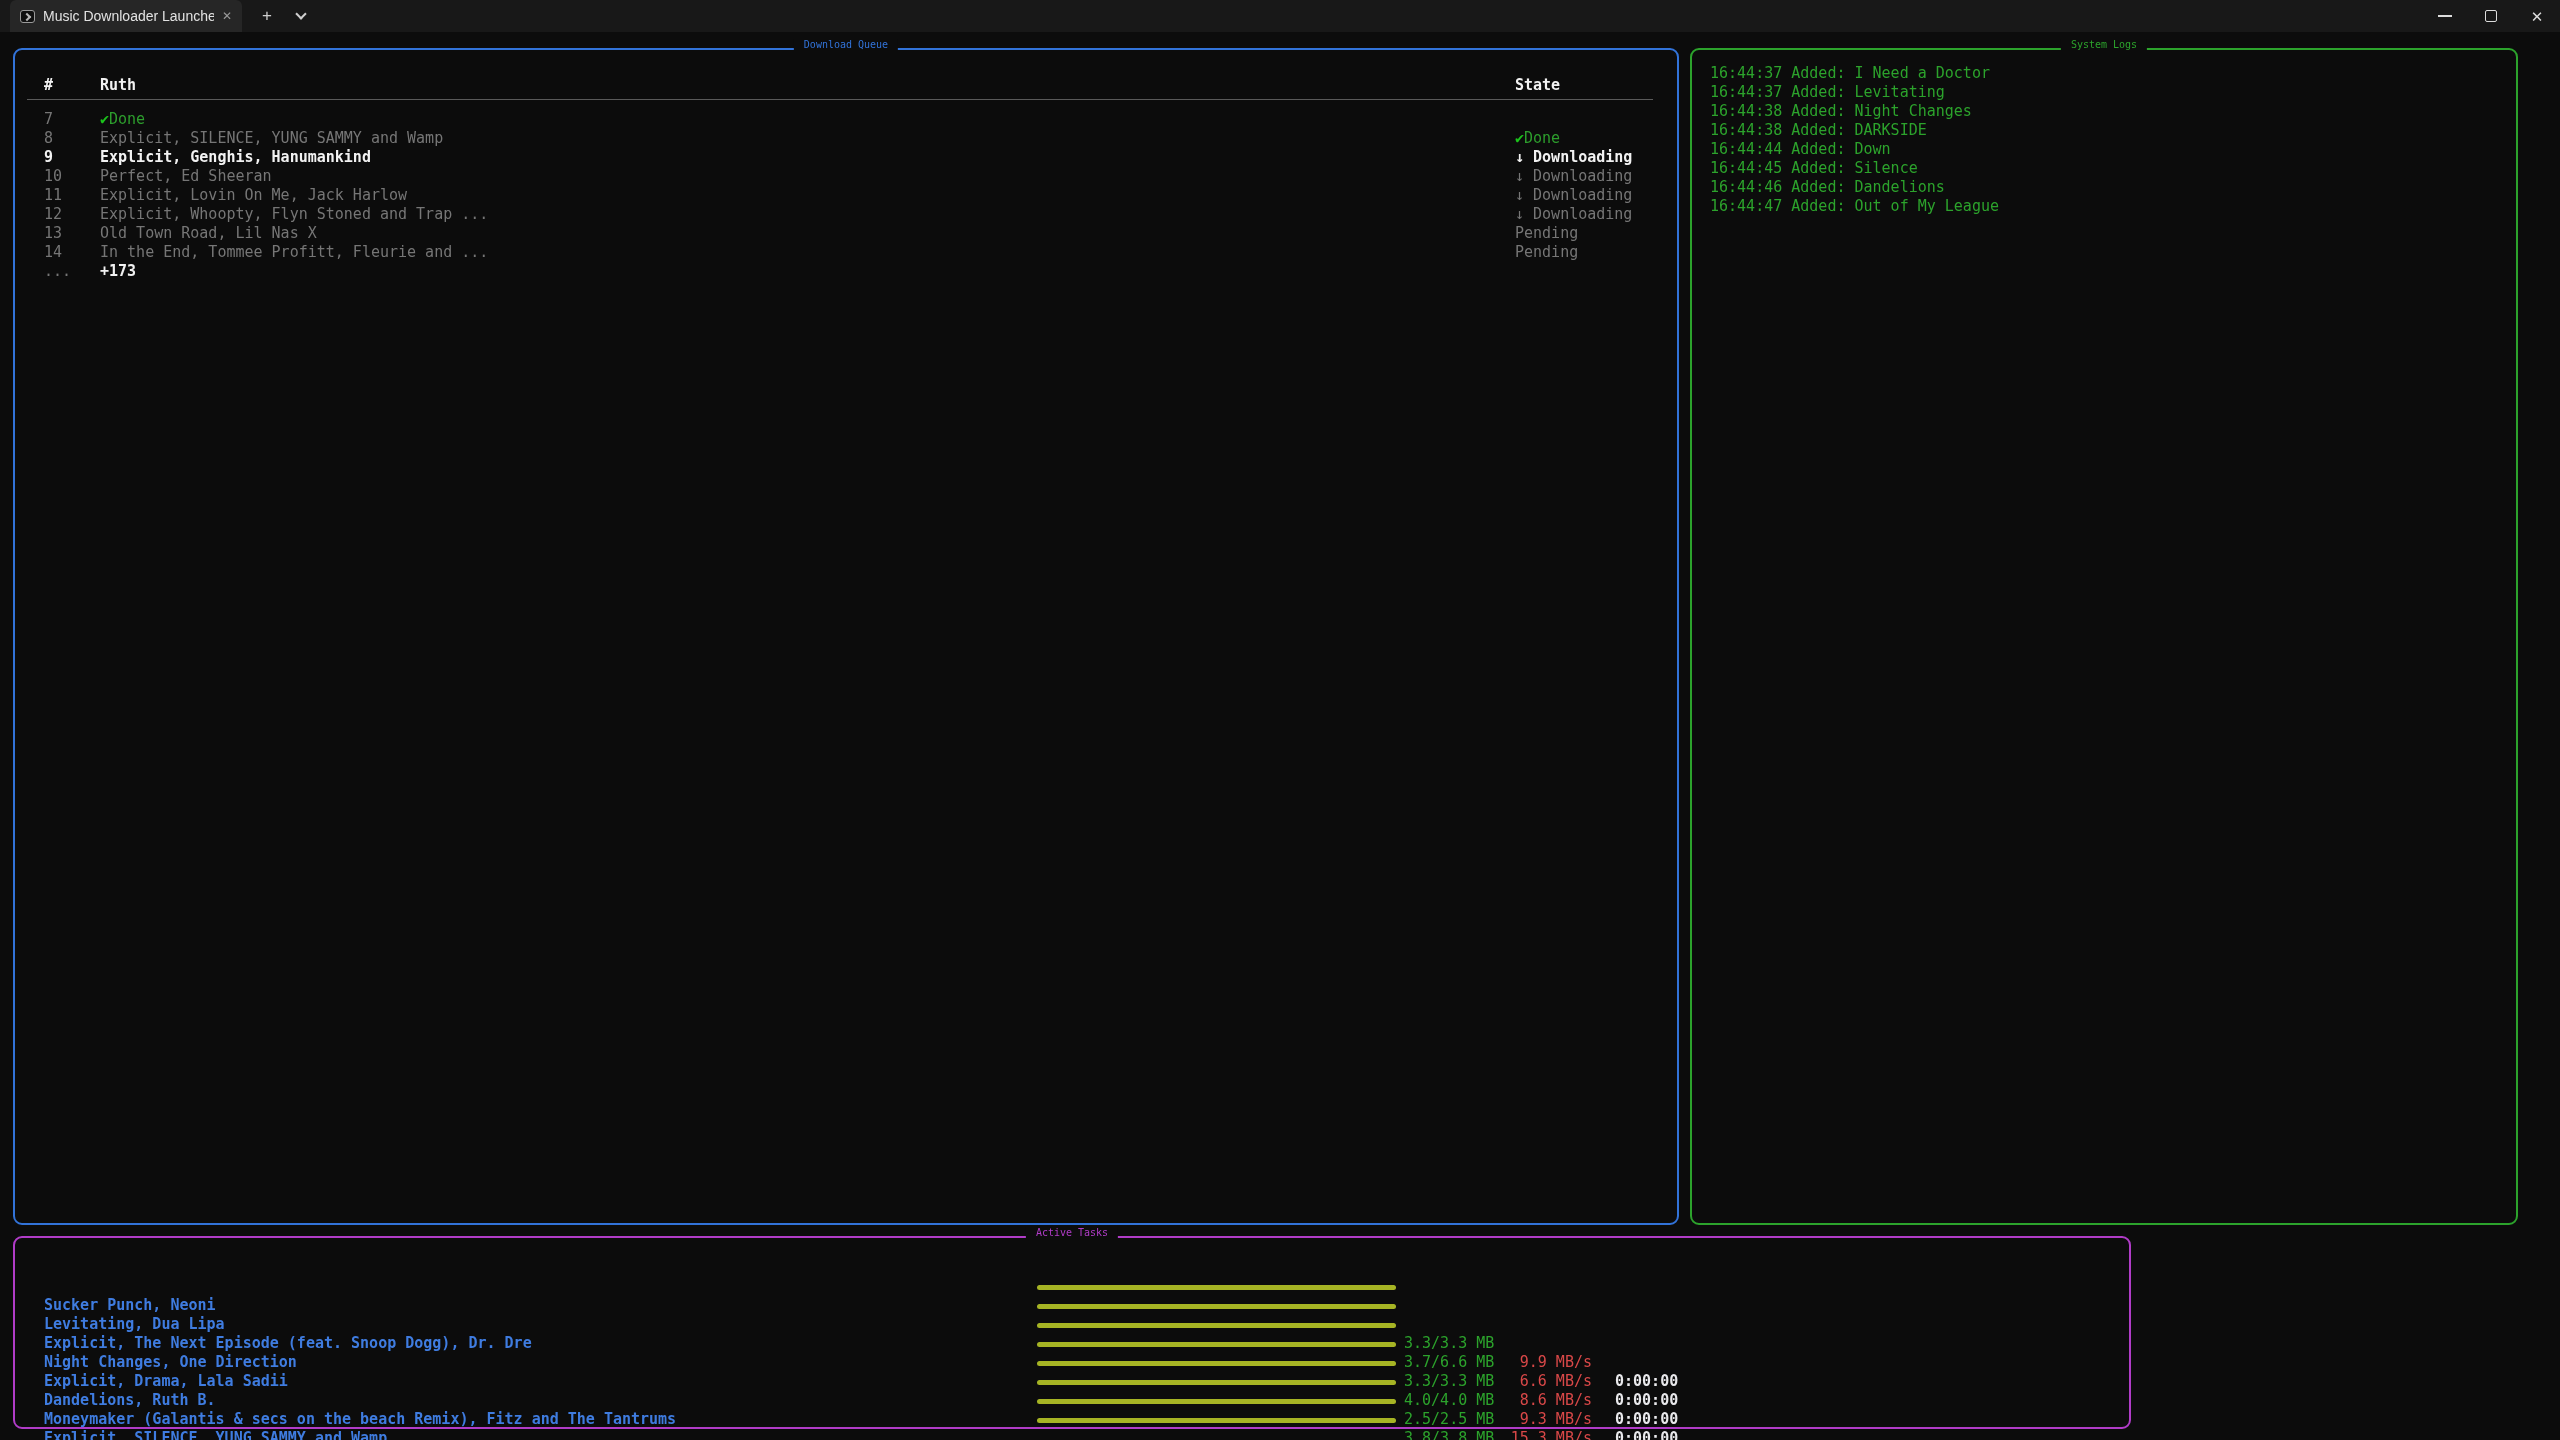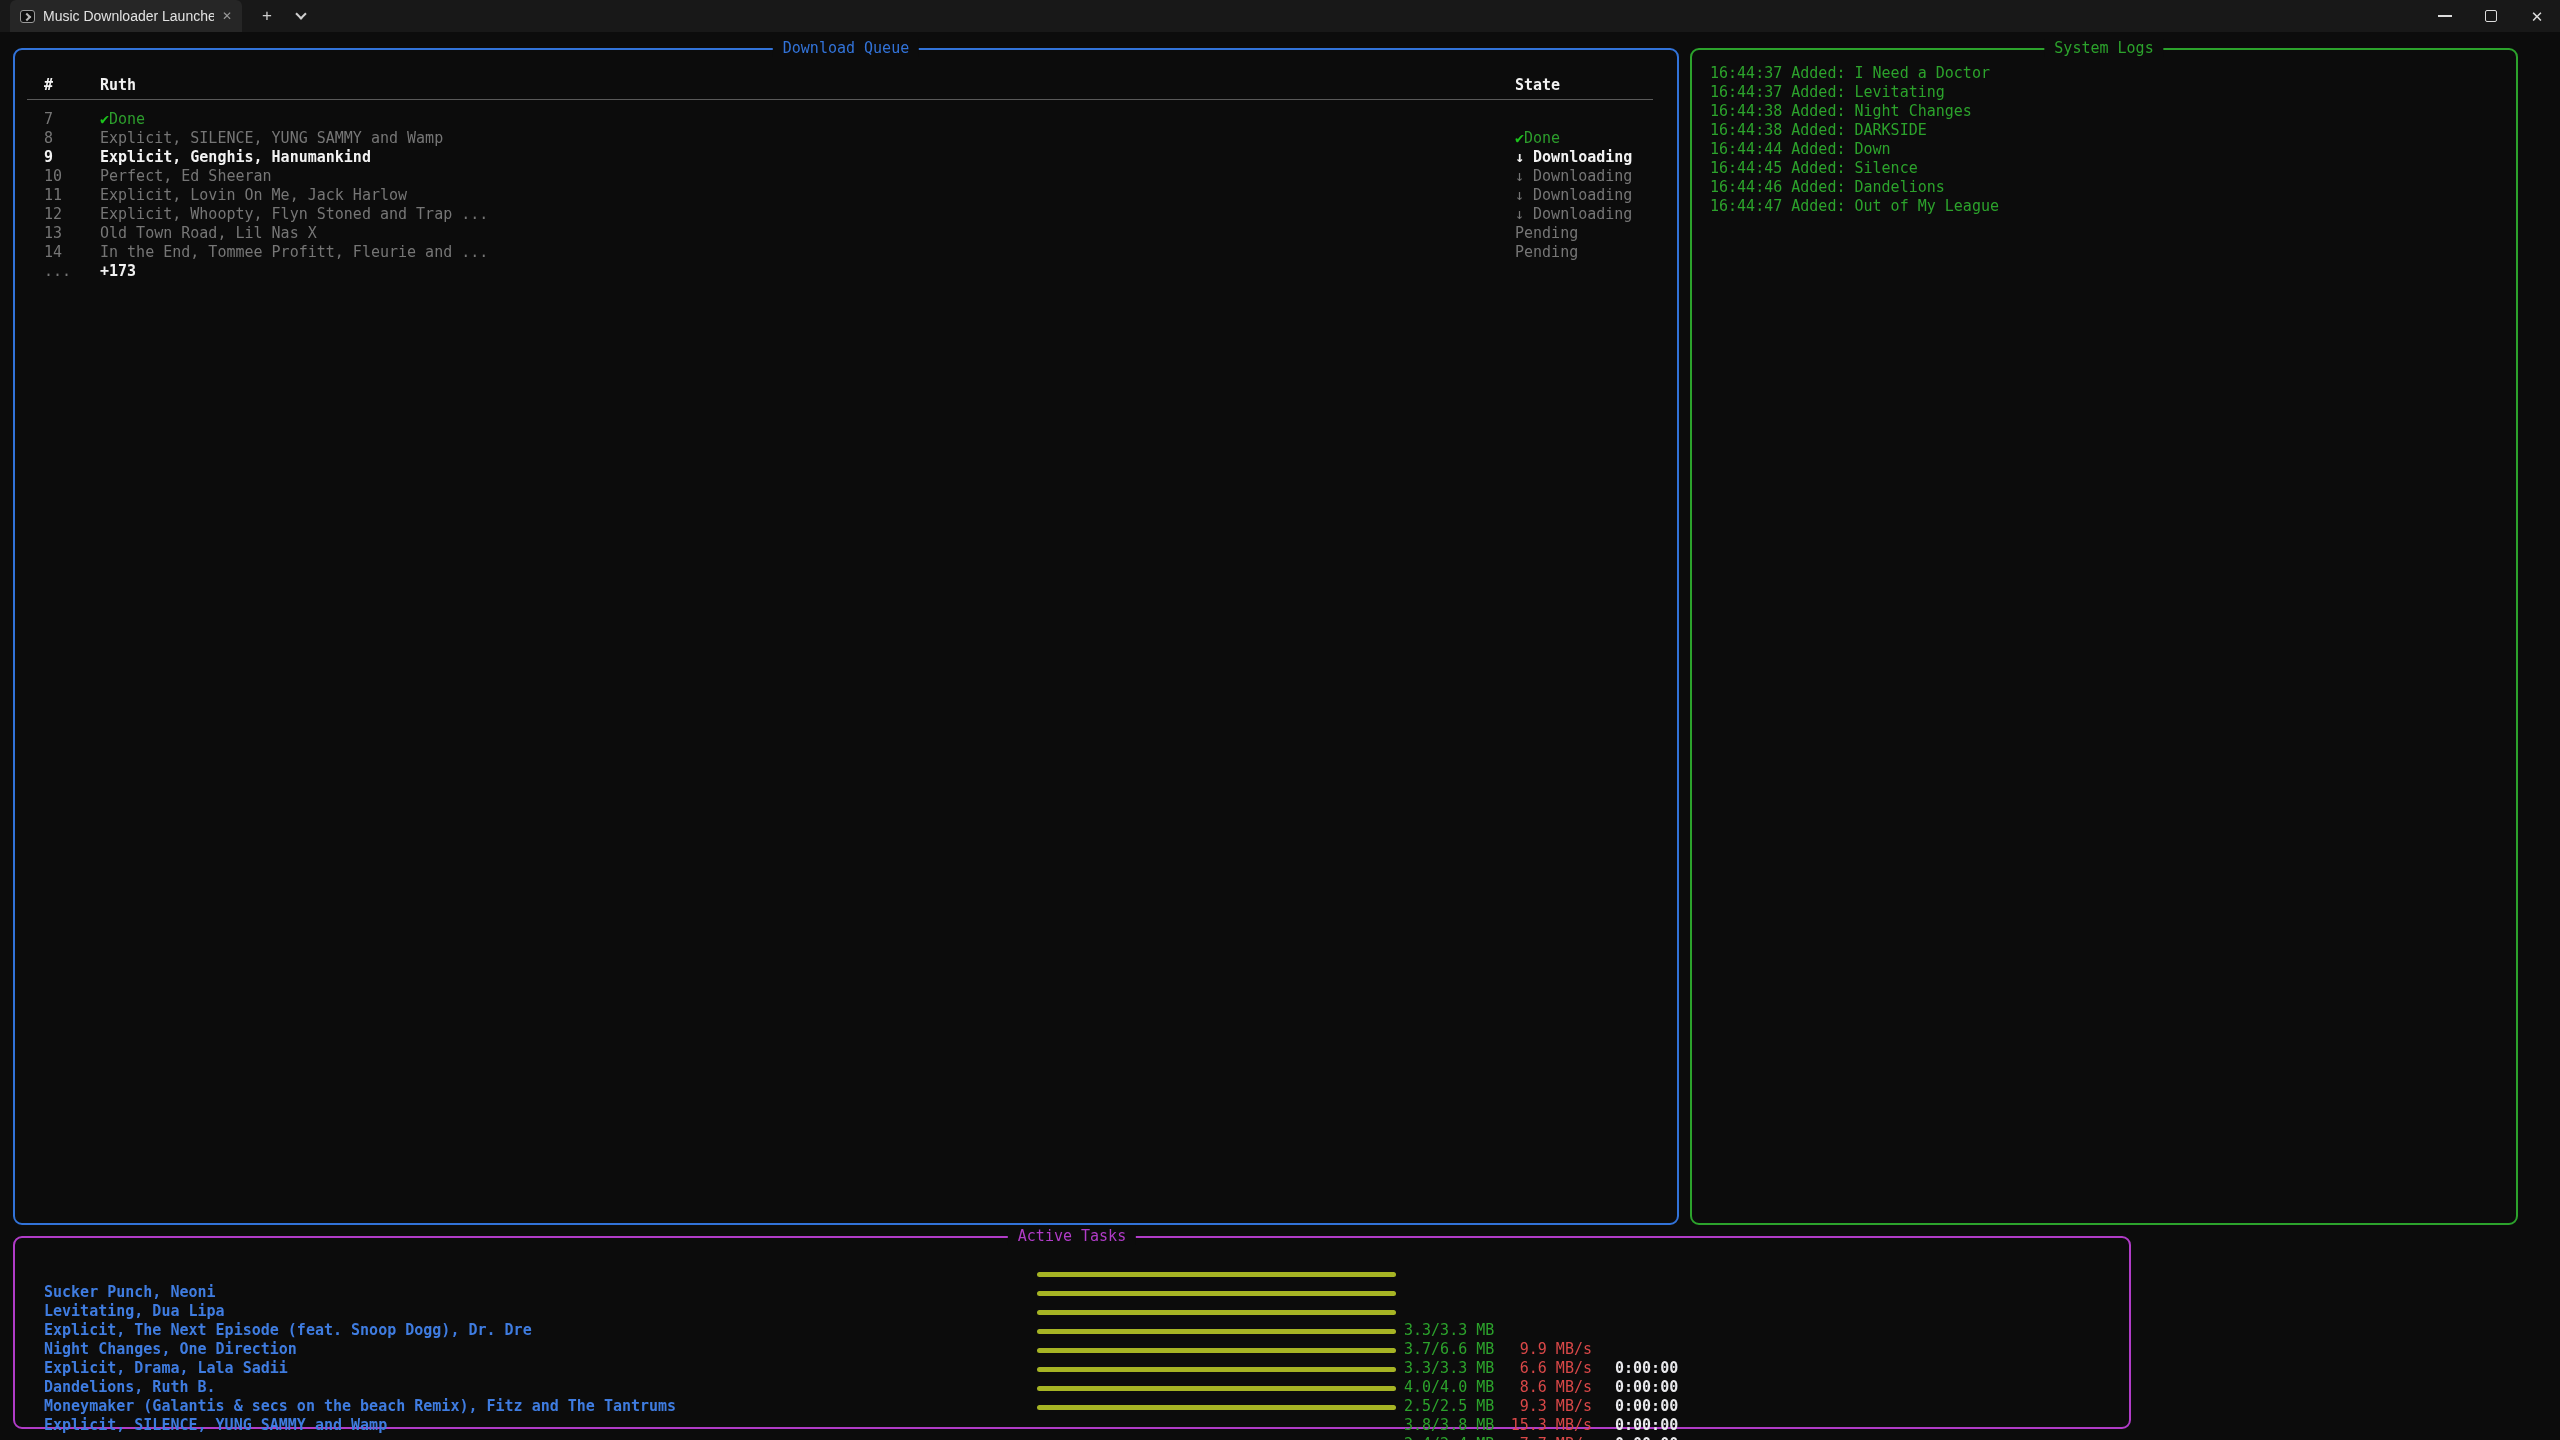--- a/index.html
+++ b/index.html
@@ -34,21 +34,21 @@
   .win-btn{position:absolute;top:0;width:46px;height:32px;display:flex;align-items:center;justify-content:center}
   .win-min{right:92px}.win-max{right:46px}.win-close{right:0}
   .min-glyph{width:14px;height:2px;background:#dcdcdc}
   .max-glyph{width:12px;height:12px;border:1.5px solid #dcdcdc;border-radius:2px}
   .close-glyph{color:#dcdcdc;font-size:15px;line-height:1}
 
   
   .panel{position:absolute;border:2px solid;border-radius:9px;background:var(--bg,#0c0c0c)}
   .panel-title{
     position:absolute;top:-11px;left:50%;transform:translateX(-50%);
-    background:var(--bg,#0c0c0c);padding:0 10px;font-size:15px;white-space:nowrap;
+    background:var(--bg,#0c0c0c);padding:0 10px;font-size:10px;white-space:nowrap;
   }
   #download-queue{left:13px;top:48px;width:1666px;height:1177px;border-color:var(--blue,#3273d9)}
   #download-queue .panel-title{color:var(--blue,#3273d9)}
   #system-logs{left:1690px;top:48px;width:828px;height:1177px;border-color:var(--green,#2ca32c)}
   #system-logs .panel-title{color:var(--green,#2ca32c)}
   #active-tasks{left:13px;top:1236px;width:2118px;height:193px;border-color:var(--magenta,#b13cc8)}
   #active-tasks .panel-title{color:var(--magenta,#b13cc8)}
 
   
   .dq-header,.dq-row{
@@ -62,21 +62,21 @@
   .dq-row.done .st-icon{color:var(--check-green,#1bc31b);font-weight:bold}
   .dq-row.done .st-text{color:var(--done-green,#2d9e2d)}
   .dq-row.active{color:var(--white,#f2f2f2);font-weight:bold}
   .dq-row.more .col-song{color:var(--white,#f2f2f2);font-weight:bold}
 
   
   .sl-content{padding-top:14px}
   .log-line{height:19px;line-height:19px;font-size:15px;color:var(--green-text,#2ca32c);padding-left:18px;white-space:pre}
 
   
-  .at-content{padding-top:26px}
+  .at-content{padding-top:39px}
   .task-row{position:relative;height:19px;font-size:15px;line-height:19px;white-space:pre}
   .t-name{position:absolute;left:29px;color:var(--task-blue,#3f7ce0);font-weight:bold}
   .t-bar{position:absolute;left:1022px;top:8px;width:359px;height:5px}
   .t-bar-fill{display:block;height:100%;background:var(--bar-yellow,#a6b424);border-radius:3px}
   .t-size{position:absolute;left:1389px;color:var(--green-text,#2ca32c)}
   .t-speed{position:absolute;left:1430px;width:147px;text-align:right;color:var(--red,#d94848)}
   .t-eta{position:absolute;left:1600px;color:var(--eta-white,#e9e9ec);font-weight:bold}
 </style>
 </head>
 <body>

